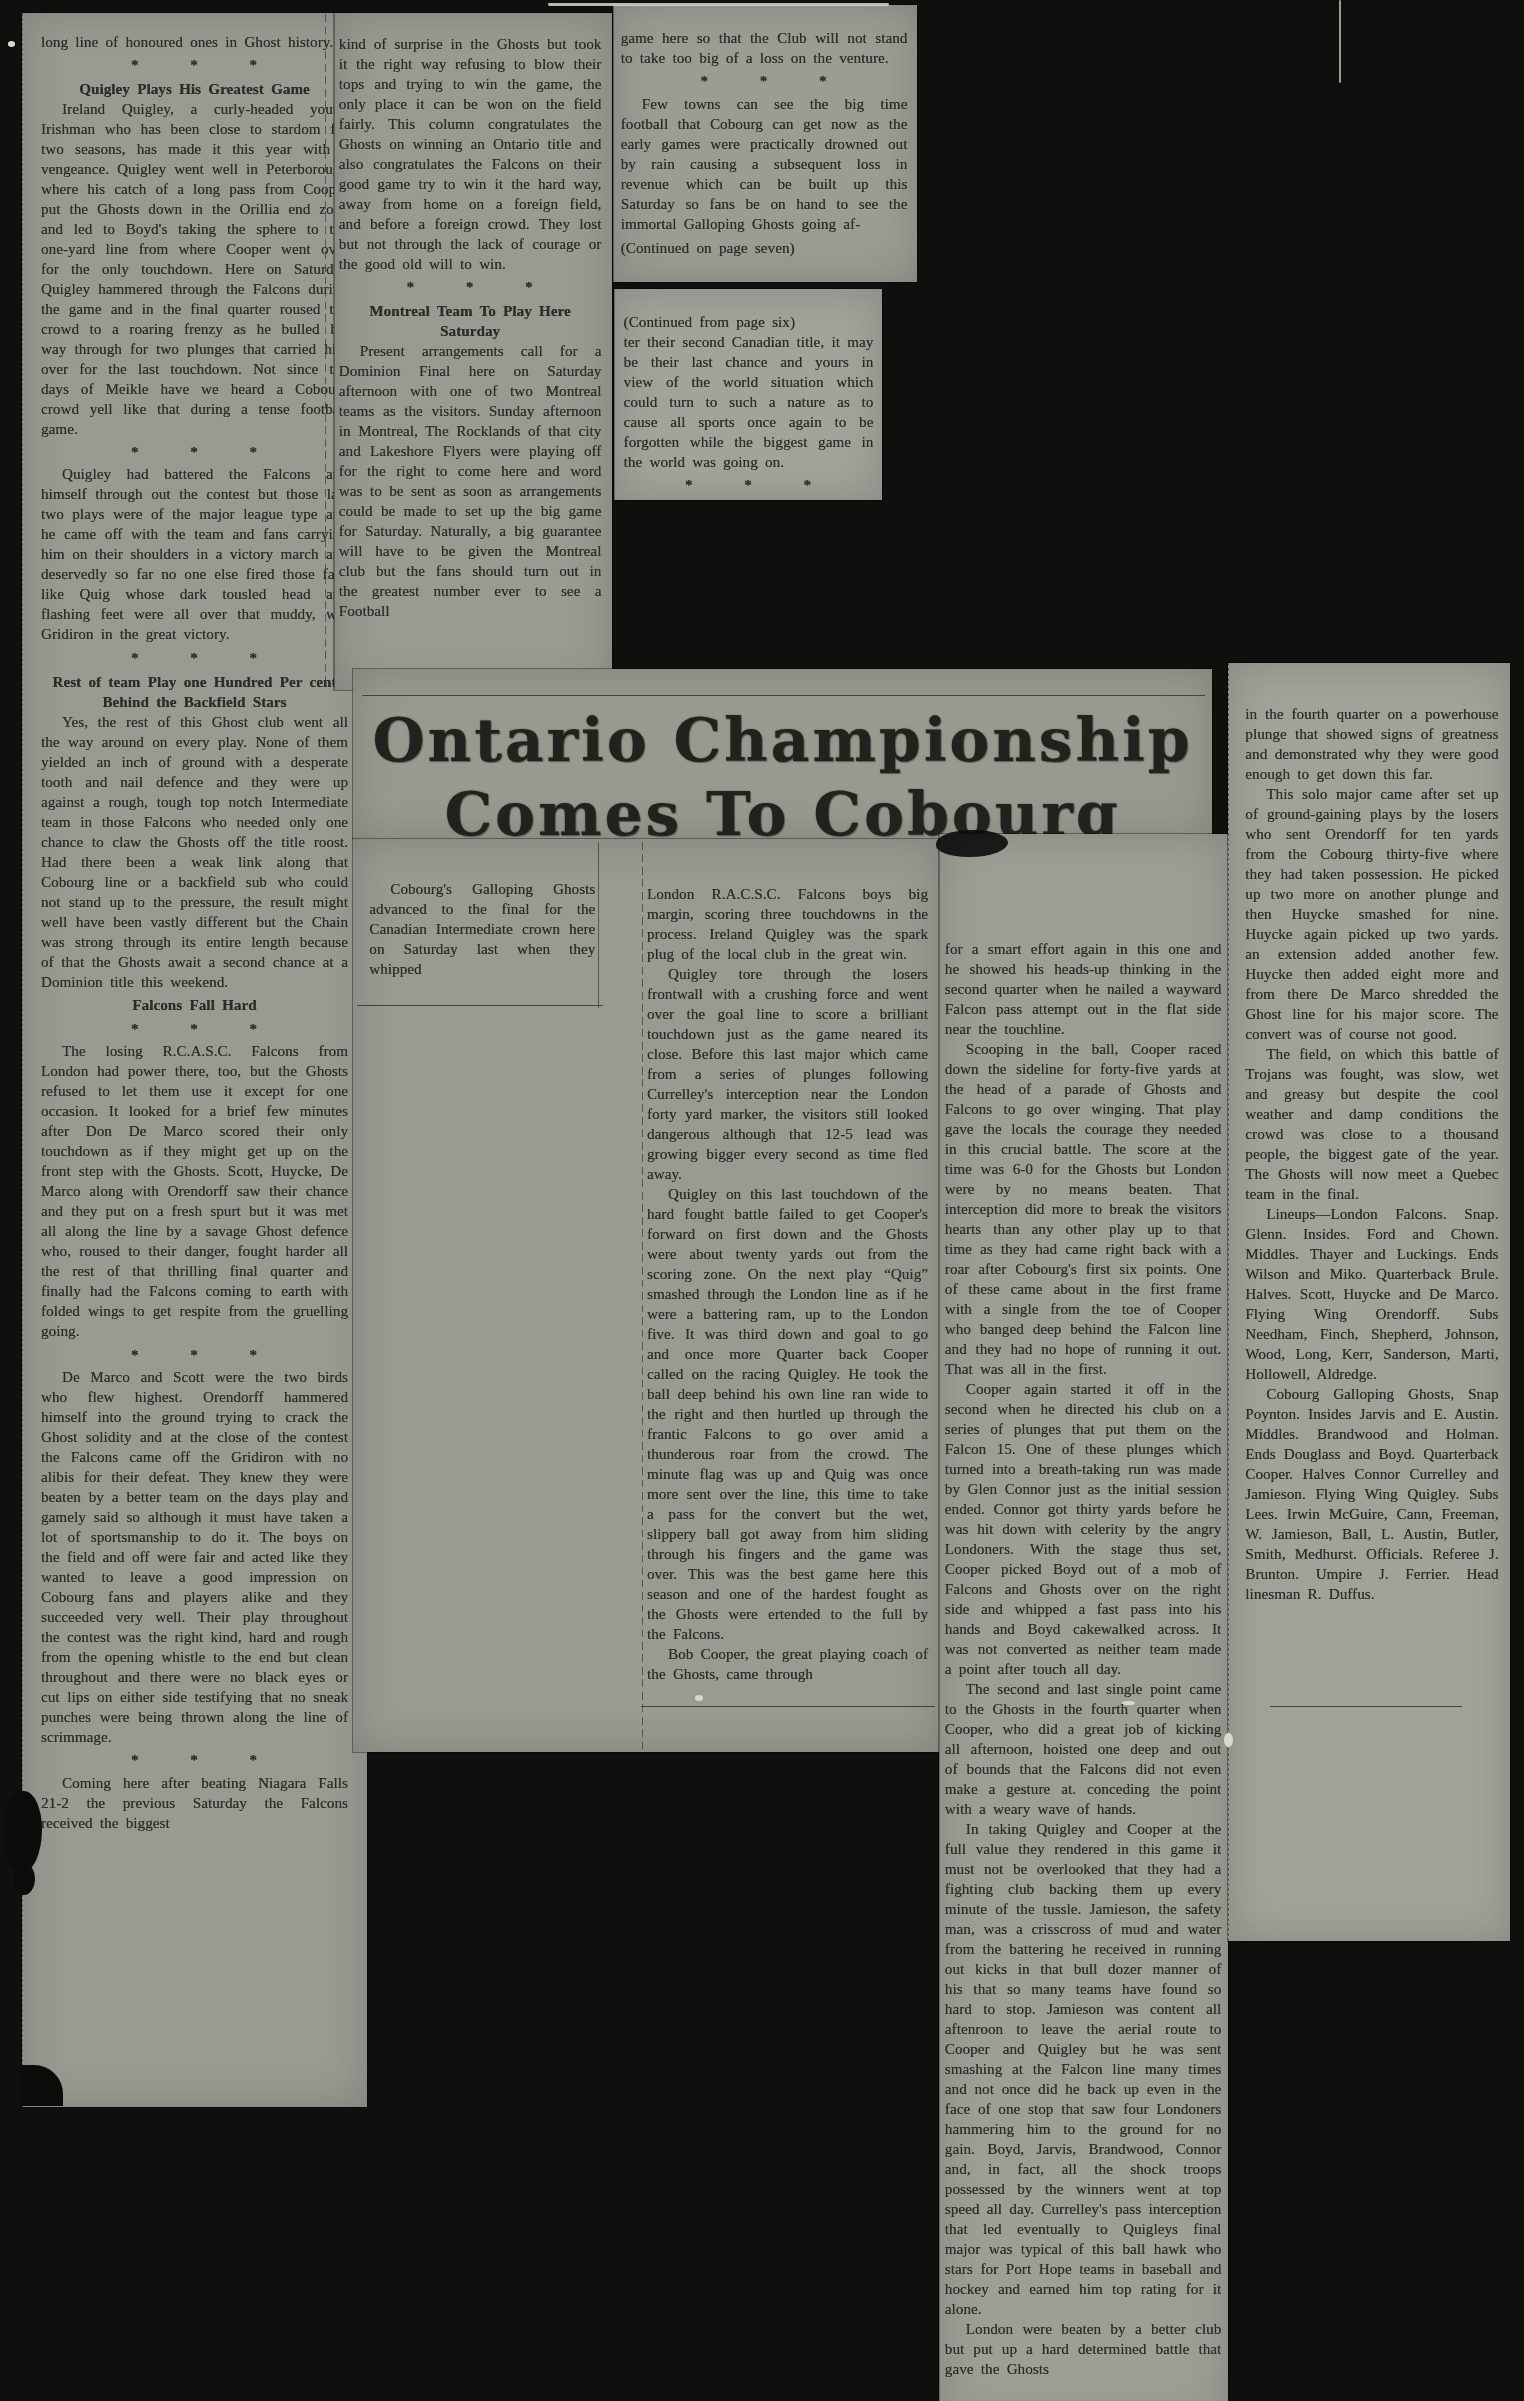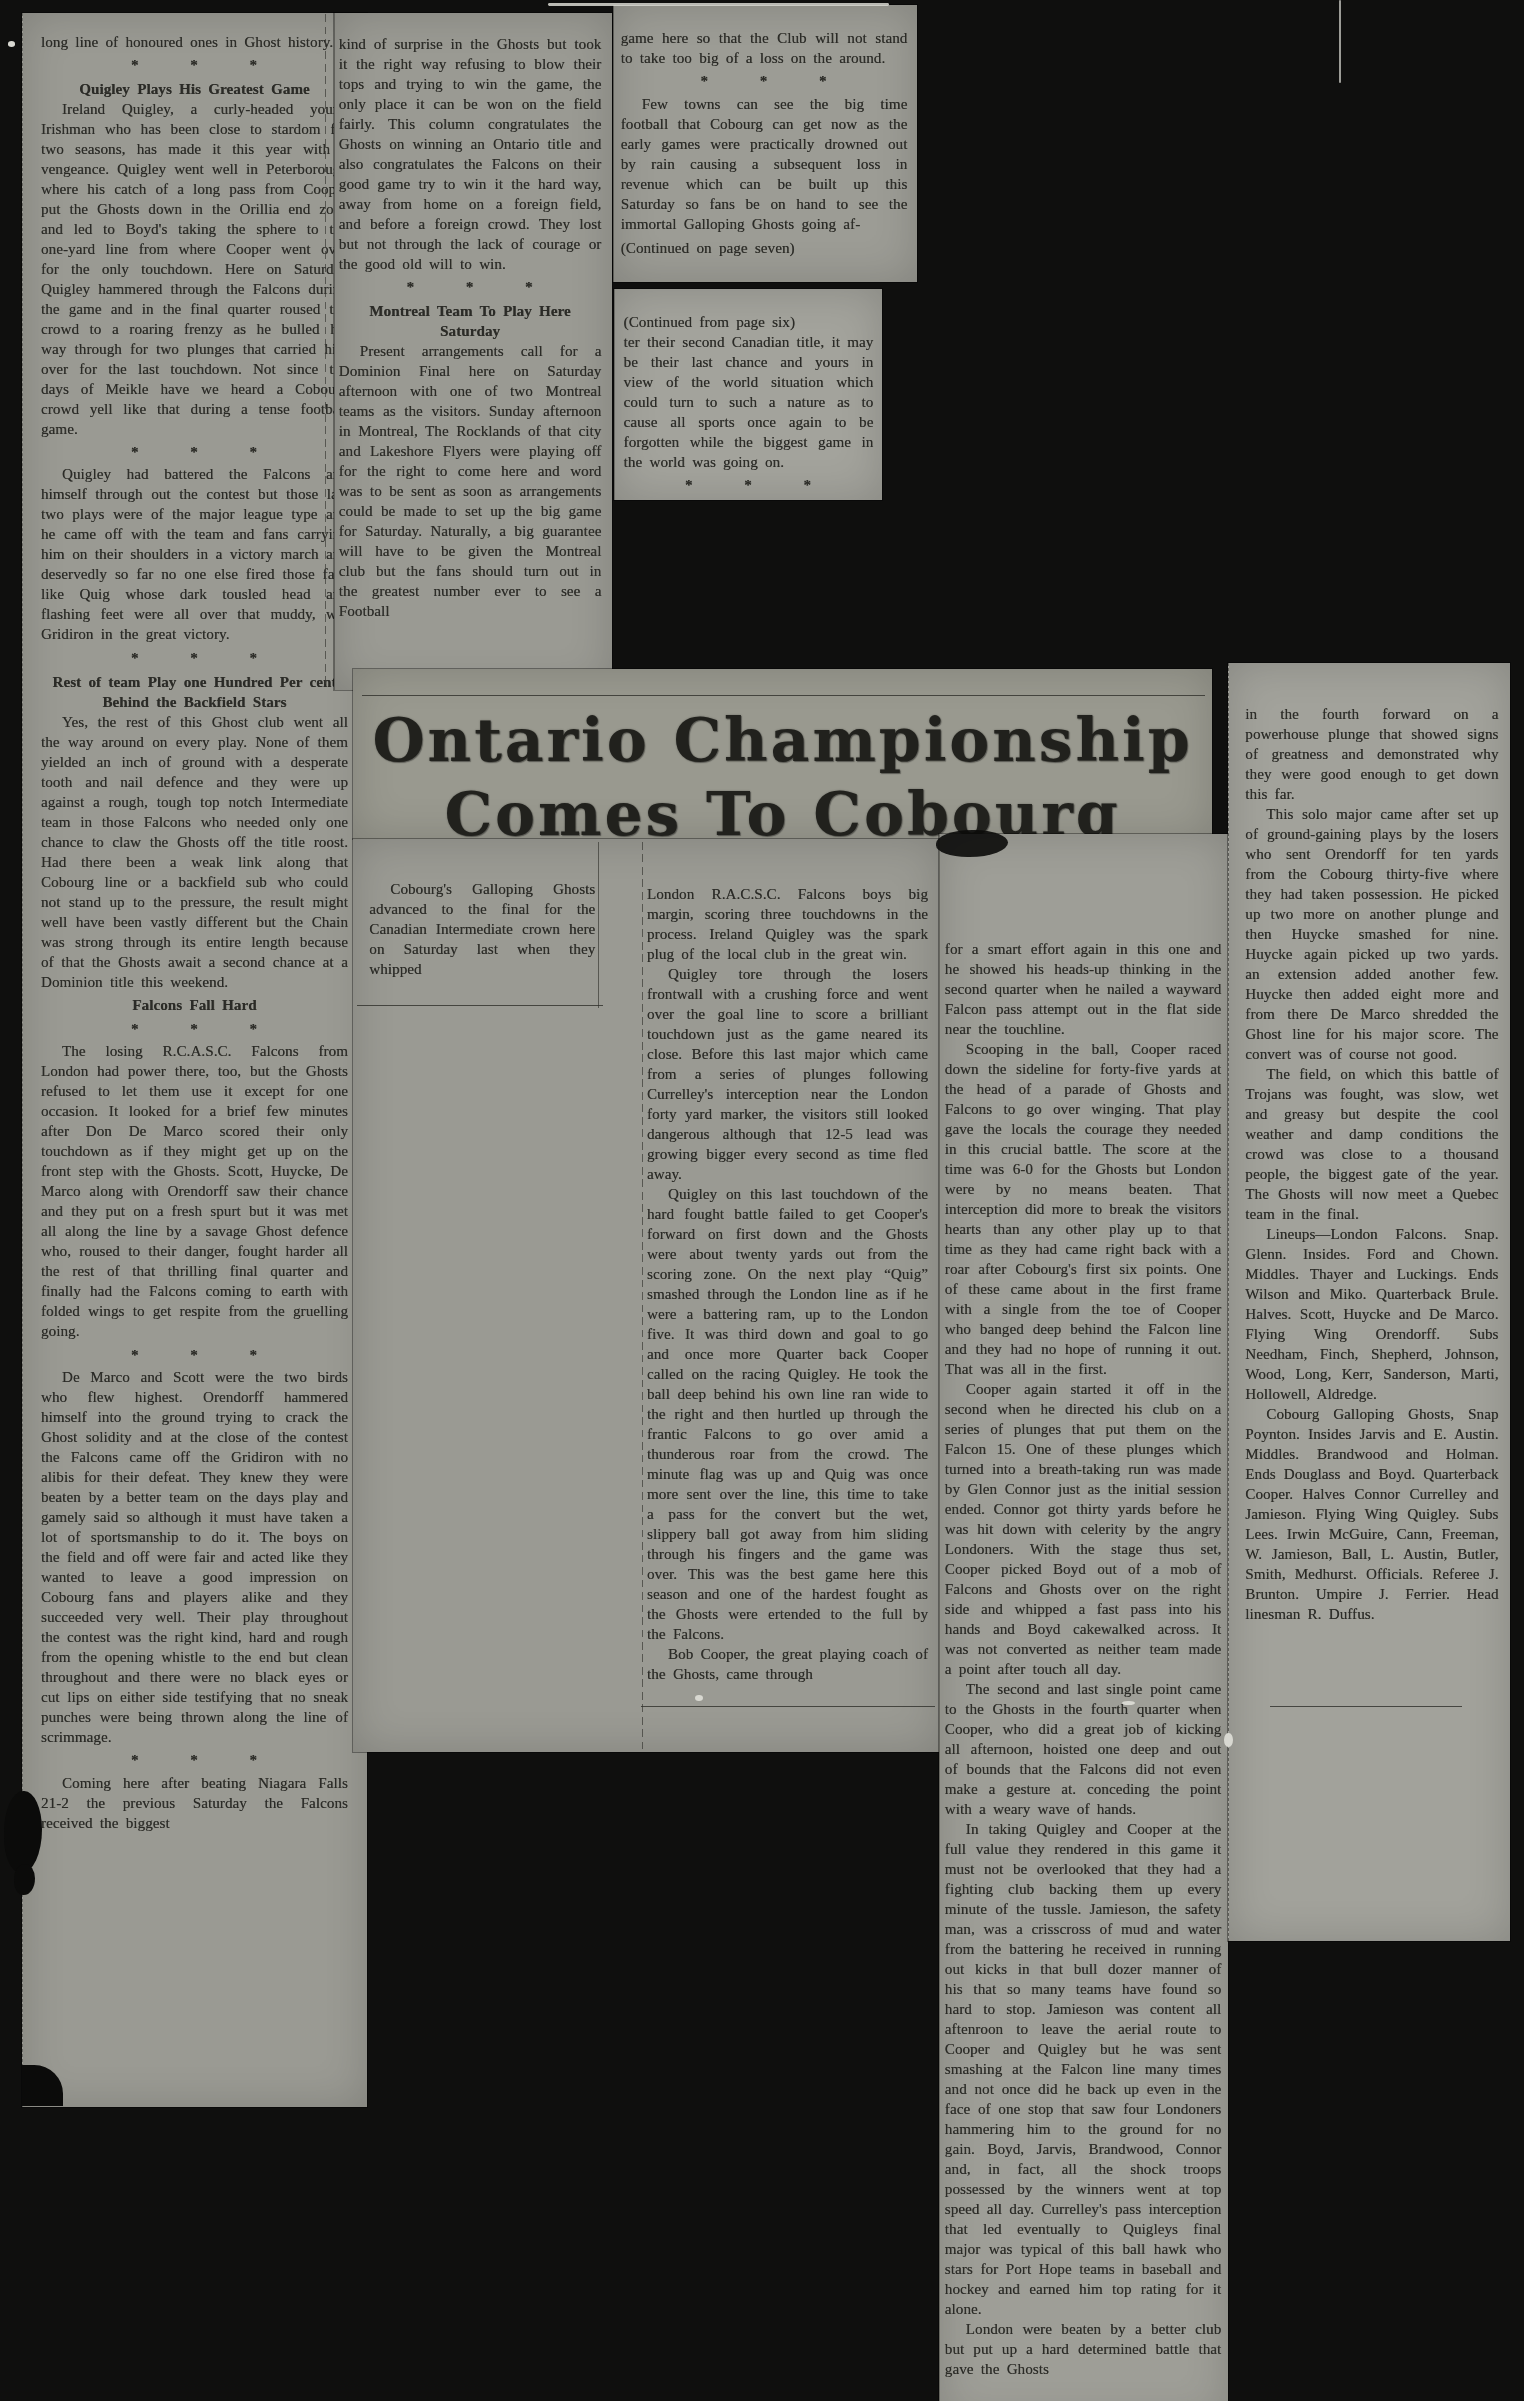--- a/index.html
+++ b/index.html
@@ -83,21 +83,21 @@
     <div class="txt t-col2">
         <p class="pf">kind of surprise in the Ghosts but took it the right way refusing to blow their tops and trying to win the game, the only place it can be won on the field fairly. This column congratulates the Ghosts on winning an Ontario title and also congratulates the Falcons on their good game try to win it the hard way, away from home on a foreign field, and before a foreign crowd. They lost but not through the lack of courage or the good old will to win.</p>
         <p class="stars">* * *</p>
         <p class="h">Montreal Team To Play Here Saturday</p>
         <p class="p">Present arrangements call for a Dominion Final here on Saturday afternoon with one of two Montreal teams as the visitors. Sunday afternoon in Montreal, The Rocklands of that city and Lakeshore Flyers were playing off for the right to come here and word was to be sent as soon as arrangements could be made to set up the big game for Saturday. Naturally, a big guarantee will have to be given the Montreal club but the fans should turn out in the greatest number ever to see a Football</p>
       </div>
   </div>
 
   <div class="paper clip-col3">
     <div class="txt t-col3">
-        <p class="pf">game here so that the Club will not stand to take too big of a loss on the around.</p>
+        <p class="pf">game here so that the Club will not stand to take too big of a loss on the venture.</p>
         <p class="stars">* * *</p>
         <p class="p">Few towns can see the big time football that Cobourg can get now as the early games were practically drowned out by rain causing a subsequent loss in revenue which can be built up this Saturday so fans be on hand to see the immortal Galloping Ghosts going af-</p>
         <p class="c">(Continued on page seven)</p>
       </div>
   </div>
 
   <div class="paper clip-cont">
     <div class="txt t-cont">
         <p class="c">(Continued from page six)</p>
         <p class="pf">ter their second Canadian title, it may be their last chance and yours in view of the world situation which could turn to such a nature as to cause all sports once again to be forgotten while the biggest game in the world was going on.</p>
@@ -133,21 +133,21 @@
         <p class="p">Scooping in the ball, Cooper raced down the sideline for forty-five yards at the head of a parade of Ghosts and Falcons to go over winging. That play gave the locals the courage they needed in this crucial battle. The score at the time was 6-0 for the Ghosts but London were by no means beaten. That interception did more to break the visitors hearts than any other play up to that time as they had came right back with a roar after Cobourg's first six points. One of these came about in the first frame with a single from the toe of Cooper who banged deep behind the Falcon line and they had no hope of running it out. That was all in the first.</p>
         <p class="p">Cooper again started it off in the second when he directed his club on a series of plunges that put them on the Falcon 15. One of these plunges which turned into a breath-taking run was made by Glen Connor just as the initial session ended. Connor got thirty yards before he was hit down with celerity by the angry Londoners. With the stage thus set, Cooper picked Boyd out of a mob of Falcons and Ghosts over on the right side and whipped a fast pass into his hands and Boyd cakewalked across. It was not converted as neither team made a point after touch all day.</p>
         <p class="p">The second and last single point came to the Ghosts in the fourth quarter when Cooper, who did a great job of kicking all afternoon, hoisted one deep and out of bounds that the Falcons did not even make a gesture at. conceding the point with a weary wave of hands.</p>
         <p class="p">In taking Quigley and Cooper at the full value they rendered in this game it must not be overlooked that they had a fighting club backing them up every minute of the tussle. Jamieson, the safety man, was a crisscross of mud and water from the battering he received in running out kicks in that bull dozer manner of his that so many teams have found so hard to stop. Jamieson was content all aftenroon to leave the aerial route to Cooper and Quigley but he was sent smashing at the Falcon line many times and not once did he back up even in the face of one stop that saw four Londoners hammering him to the ground for no gain. Boyd, Jarvis, Brandwood, Connor and, in fact, all the shock troops possessed by the winners went at top speed all day. Currelley's pass interception that led eventually to Quigleys final major was typical of this ball hawk who stars for Port Hope teams in baseball and hockey and earned him top rating for it alone.</p>
         <p class="p">London were beaten by a better club but put up a hard determined battle that gave the Ghosts</p>
       </div>
   </div>
 
   <div class="paper clip-right">
     <div class="txt t-right">
-        <p class="pf">in the fourth forward on a powerhouse plunge that showed signs of greatness and demonstrated why they were good enough to get down this far.</p>
+        <p class="pf">in the fourth quarter on a powerhouse plunge that showed signs of greatness and demonstrated why they were good enough to get down this far.</p>
         <p class="p">This solo major came after set up of ground-gaining plays by the losers who sent Orendorff for ten yards from the Cobourg thirty-five where they had taken possession. He picked up two more on another plunge and then Huycke smashed for nine. Huycke again picked up two yards. an extension added another few. Huycke then added eight more and from there De Marco shredded the Ghost line for his major score. The convert was of course not good.</p>
         <p class="p">The field, on which this battle of Trojans was fought, was slow, wet and greasy but despite the cool weather and damp conditions the crowd was close to a thousand people, the biggest gate of the year. The Ghosts will now meet a Quebec team in the final.</p>
         <p class="p">Lineups—London Falcons. Snap. Glenn. Insides. Ford and Chown. Middles. Thayer and Luckings. Ends Wilson and Miko. Quarterback Brule. Halves. Scott, Huycke and De Marco. Flying Wing Orendorff. Subs Needham, Finch, Shepherd, Johnson, Wood, Long, Kerr, Sanderson, Marti, Hollowell, Aldredge.</p>
         <p class="p">Cobourg Galloping Ghosts, Snap Poynton. Insides Jarvis and E. Austin. Middles. Brandwood and Holman. Ends Douglass and Boyd. Quarterback Cooper. Halves Connor Currelley and Jamieson. Flying Wing Quigley. Subs Lees. Irwin McGuire, Cann, Freeman, W. Jamieson, Ball, L. Austin, Butler, Smith, Medhurst. Officials. Referee J. Brunton. Umpire J. Ferrier. Head linesman R. Duffus.</p>
       </div>
     <div class="hrule" style="left:41px;width:192px;top:1043px;"></div>
   </div>
 
   <div class="mark speck" style="left:548px;top:2.9px;width:341px;height:3.4px;border-radius:1.4px;opacity:.85;"></div>
   <div class="mark speck" style="left:1339px;top:0px;width:2.4px;height:83px;border-radius:1px;opacity:.7;"></div>

